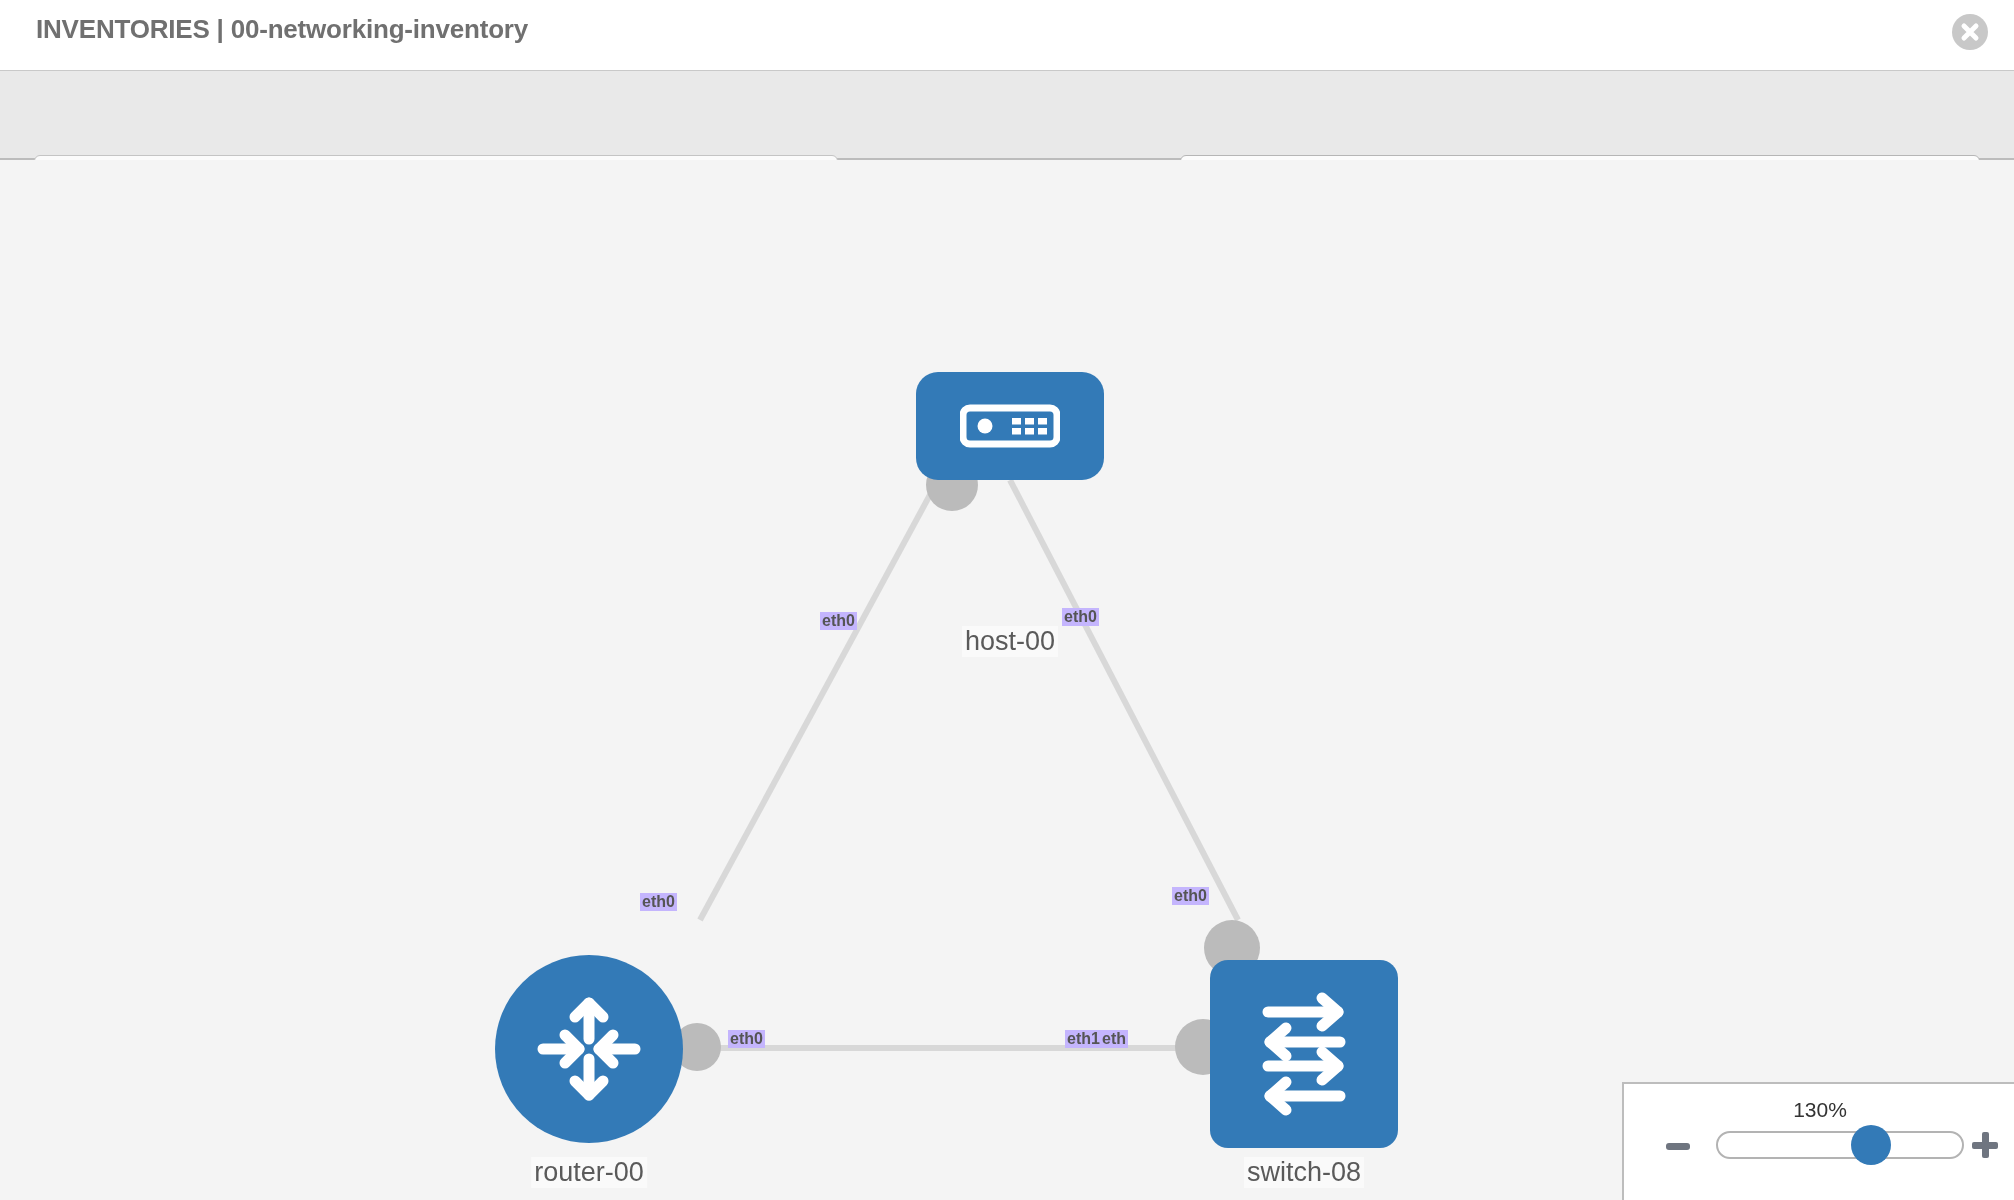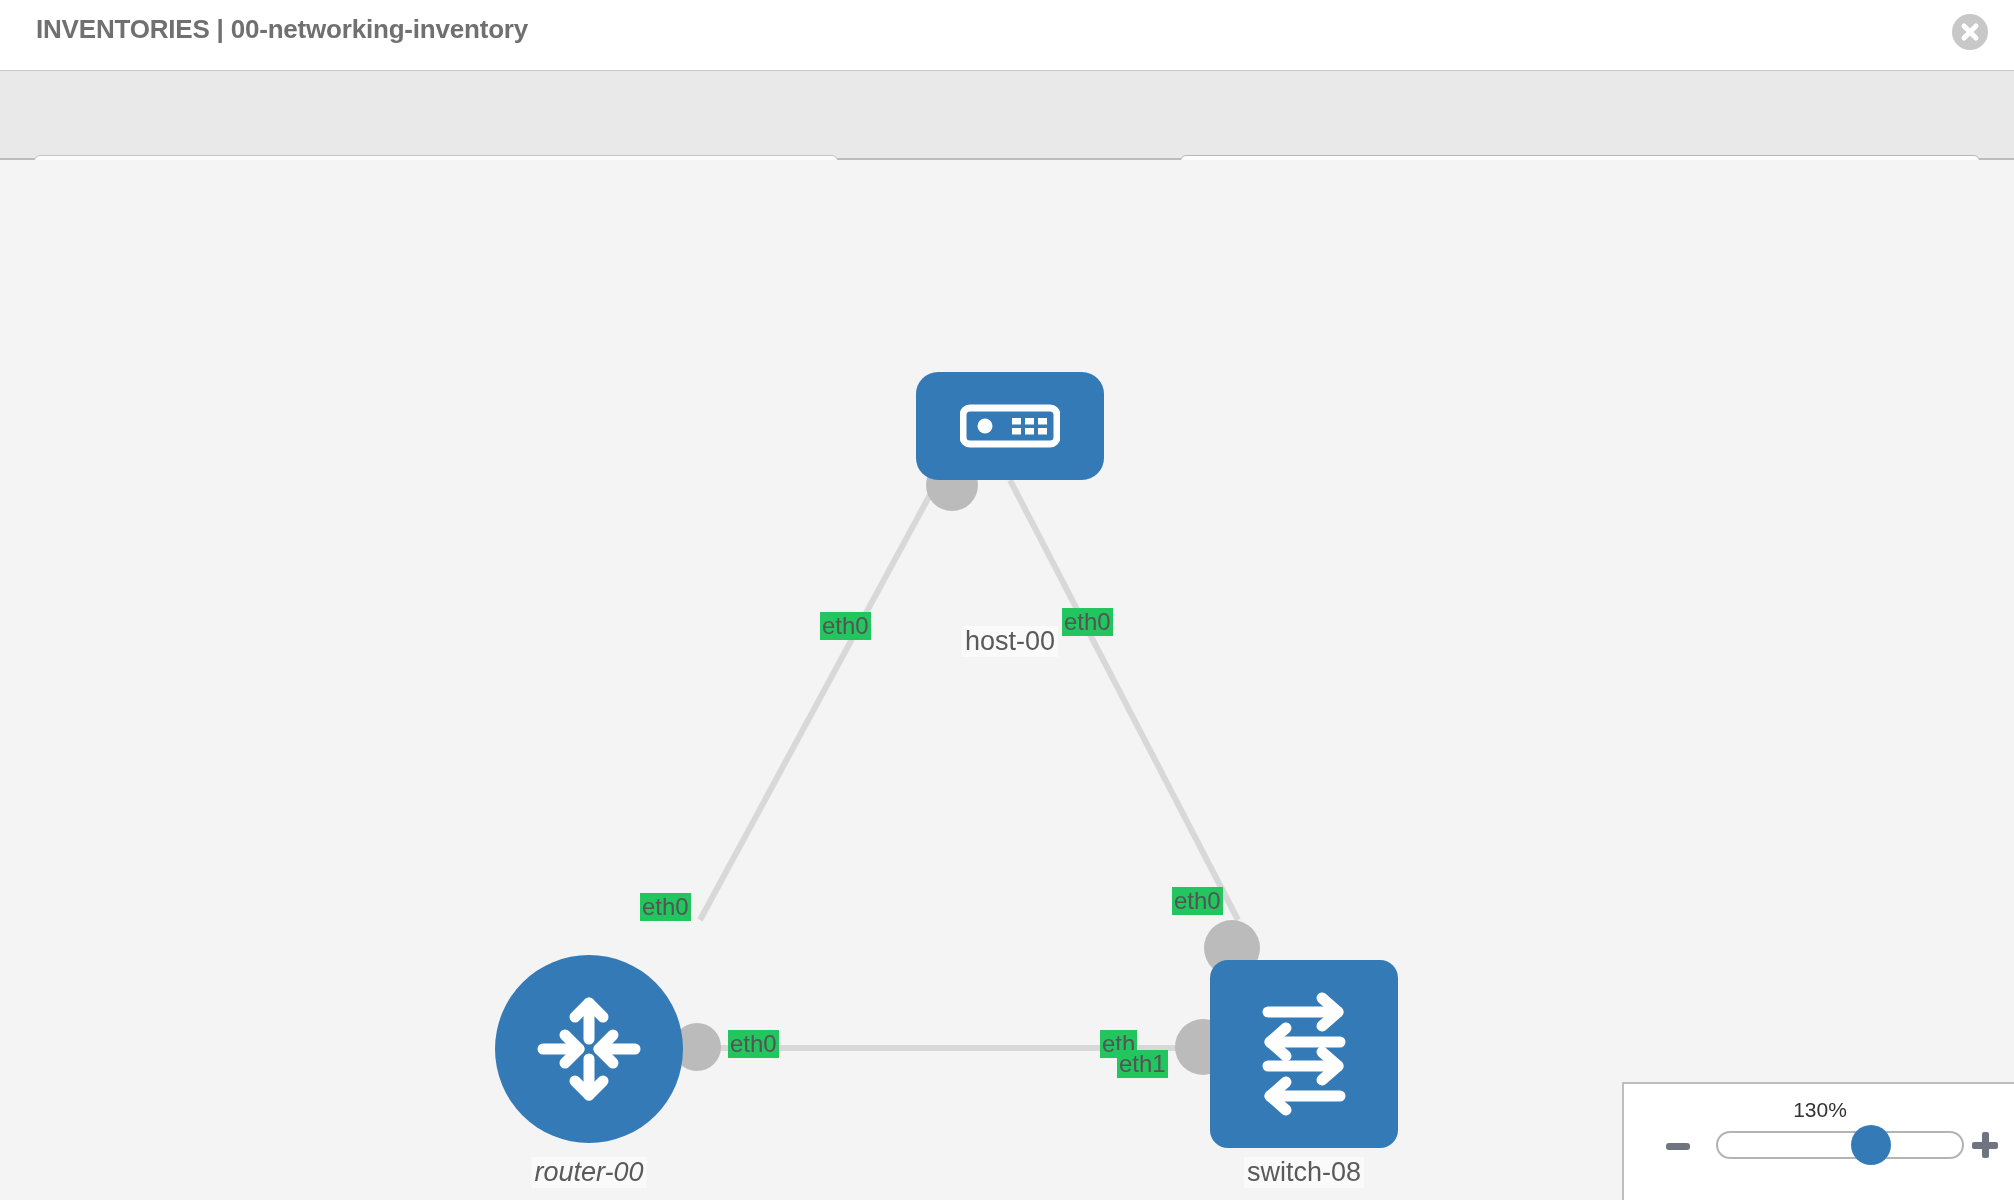--- a/index.html
+++ b/index.html
@@ -101,24 +101,25 @@
   .node-label {
     position: absolute;
     font-size: 27px; color: #5a5a5a;
     background: #fafafa;
     white-space: nowrap;
     padding: 0 3px;
     transform: translateX(-50%);
   }
   .edge-label {
     position: absolute;
-    font-size: 24px; color: #555555;
-    background: #22c55e;
+    font-size: 16px; color: #555555;
+    background: #c4b5fd;
     white-space: nowrap;
     padding: 0 2px;
+    font-weight: bold;
   }
 
   
   .zoom-panel {
     position: absolute; left: 1622px; top: 1082px;
     width: 392px; height: 118px;
     background: #ffffff;
     border-top: 2px solid #bdbdbd;
     border-left: 2px solid #bdbdbd;
   }
@@ -241,21 +242,21 @@
 
             <path d="M12 58 L48 58"></path>
             <path d="M34 44 L48 58 L34 72"></path>
 
             <path d="M104 58 L68 58"></path>
             <path d="M82 44 L68 58 L82 72"></path>
           </g>
         </svg>
       </div>
     </div>
-    <div class="node-label" style="left:589px; top:997px;font-style:italic;">router-00</div>
+    <div class="node-label" style="left:589px; top:997px;">router-00</div>
     <div class="edge-label" style="left:640px; top:733px;">eth0</div>
     <div class="edge-label" style="left:728px; top:870px;">eth0</div>
 
     <div class="node" style="left:1210px; top:800px; width:188px; height:188px;">
       <div class="node-shape square" style="width:188px; height:188px;">
         <svg width="124" height="124" viewBox="0 0 124 124">
           <g fill="none" stroke="#ffffff" stroke-width="11" stroke-linecap="round" stroke-linejoin="round">
 
             <path d="M26 20 L96 20"></path>
             <path d="M80 6 L96 20 L80 34"></path>
@@ -268,21 +269,21 @@
 
             <path d="M98 104 L28 104"></path>
             <path d="M44 90 L28 104 L44 118"></path>
           </g>
         </svg>
       </div>
     </div>
     <div class="node-label" style="left:1304px; top:997px;">switch-08</div>
     <div class="edge-label" style="left:1172px; top:727px;">eth0</div>
     <div class="edge-label" style="left:1100px; top:870px;">eth</div>
-    <div class="edge-label" style="left:1117px; top:870px;margin-top:20px;">eth1</div>
+    <div class="edge-label" style="left:1065px; top:870px;">eth1</div>
 
   </div>
 
   <div class="zoom-panel">
     <div class="zoom-value">130%</div>
     <div class="zoom-minus"></div>
     <div class="zoom-track"></div>
     <div class="zoom-thumb"></div>
     <div class="zoom-plus"></div>
   </div>

